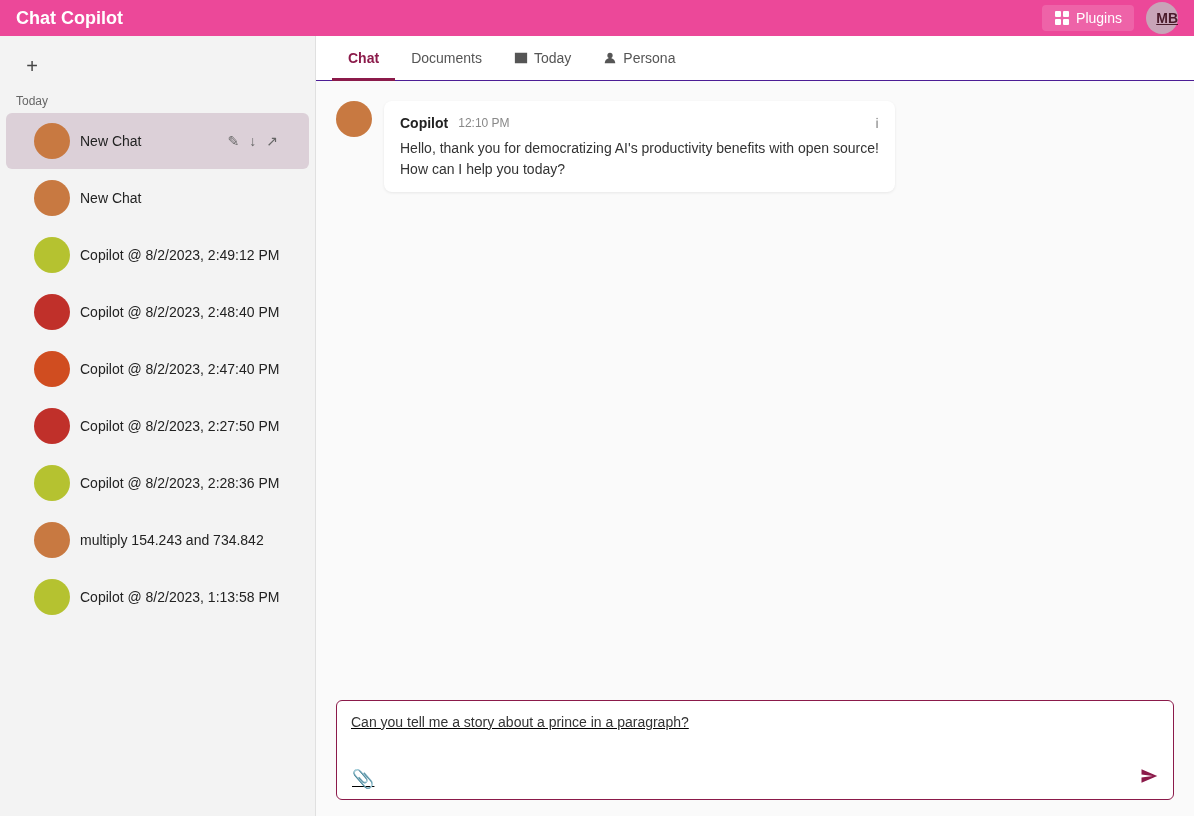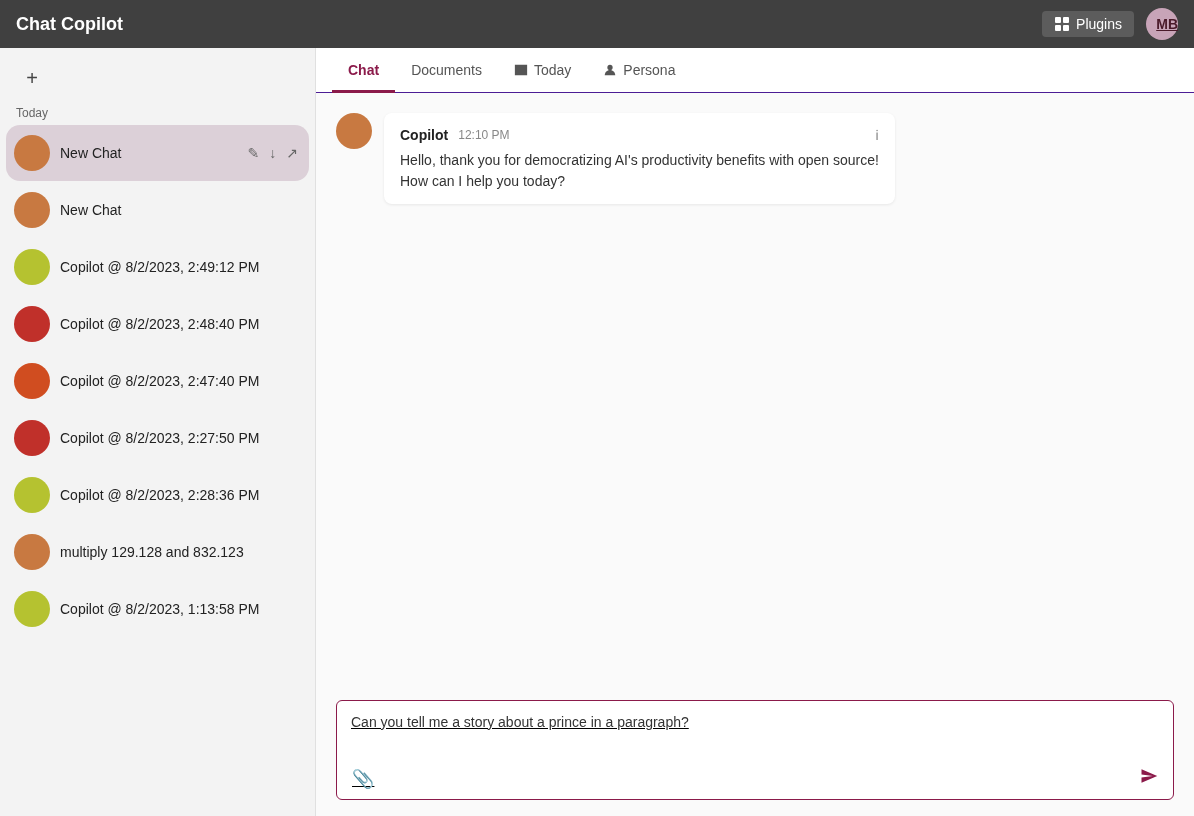--- a/index.html
+++ b/index.html
@@ -1,22 +1,22 @@
 <!DOCTYPE html>
 <html><head>
   <meta charset="utf-8">
   <style>
     * { box-sizing: border-box; margin: 0; padding: 0; }
     body { font-family: 'Segoe UI', Arial, sans-serif; background: #f3f3f3; height: 816px; width: 1194px; overflow: hidden; display: flex; flex-direction: column; }
 
     
     .header {
-      background: #404040;
+      background: #ec4899;
       color: white;
-      height: 48px;
+      height: 36px;
       display: flex;
       align-items: center;
       padding: 0 16px;
       flex-shrink: 0;
     }
     .header-title {
       font-size: 18px;
       font-weight: 600;
       flex: 1;
     }
@@ -94,23 +94,23 @@
       font-weight: 500;
     }
     .chat-list {
       list-style: none;
       overflow-y: auto;
       flex: 1;
     }
     .chat-item {
       display: flex;
       align-items: center;
-      padding: 10px 8px;
-      cursor: pointer;
-      border-radius: 14px;
+      padding: 10px 28px;
+      cursor: pointer;
+      border-radius: 6px;
       margin: 1px 6px;
       gap: 10px;
       position: relative;
     }
     .chat-item.active { background: #dcd0d8; }
     .chat-avatar {
       width: 36px;
       height: 36px;
       border-radius: 50%;
       flex-shrink: 0;
@@ -333,21 +333,21 @@
         <li class="chat-item">
           <div class="chat-avatar" style="background: rgb(192, 48, 42); border-radius: 50%;"></div>
           <span class="chat-name">Copilot @ 8/2/2023, 2:27:50 PM</span>
         </li>
         <li class="chat-item">
           <div class="chat-avatar" style="background: rgb(181, 194, 48); border-radius: 50%;"></div>
           <span class="chat-name">Copilot @ 8/2/2023, 2:28:36 PM</span>
         </li>
         <li class="chat-item">
           <div class="chat-avatar" style="background: rgb(200, 121, 65); border-radius: 50%;"></div>
-          <span class="chat-name">multiply 129.128 and 832.123</span>
+          <span class="chat-name">multiply 154.243 and 734.842</span>
         </li>
         <li class="chat-item">
           <div class="chat-avatar" style="background: rgb(181, 194, 48); border-radius: 50%;"></div>
           <span class="chat-name">Copilot @ 8/2/2023, 1:13:58 PM</span>
         </li>
       </ul>
   </div>
 
   <div class="content">
 

